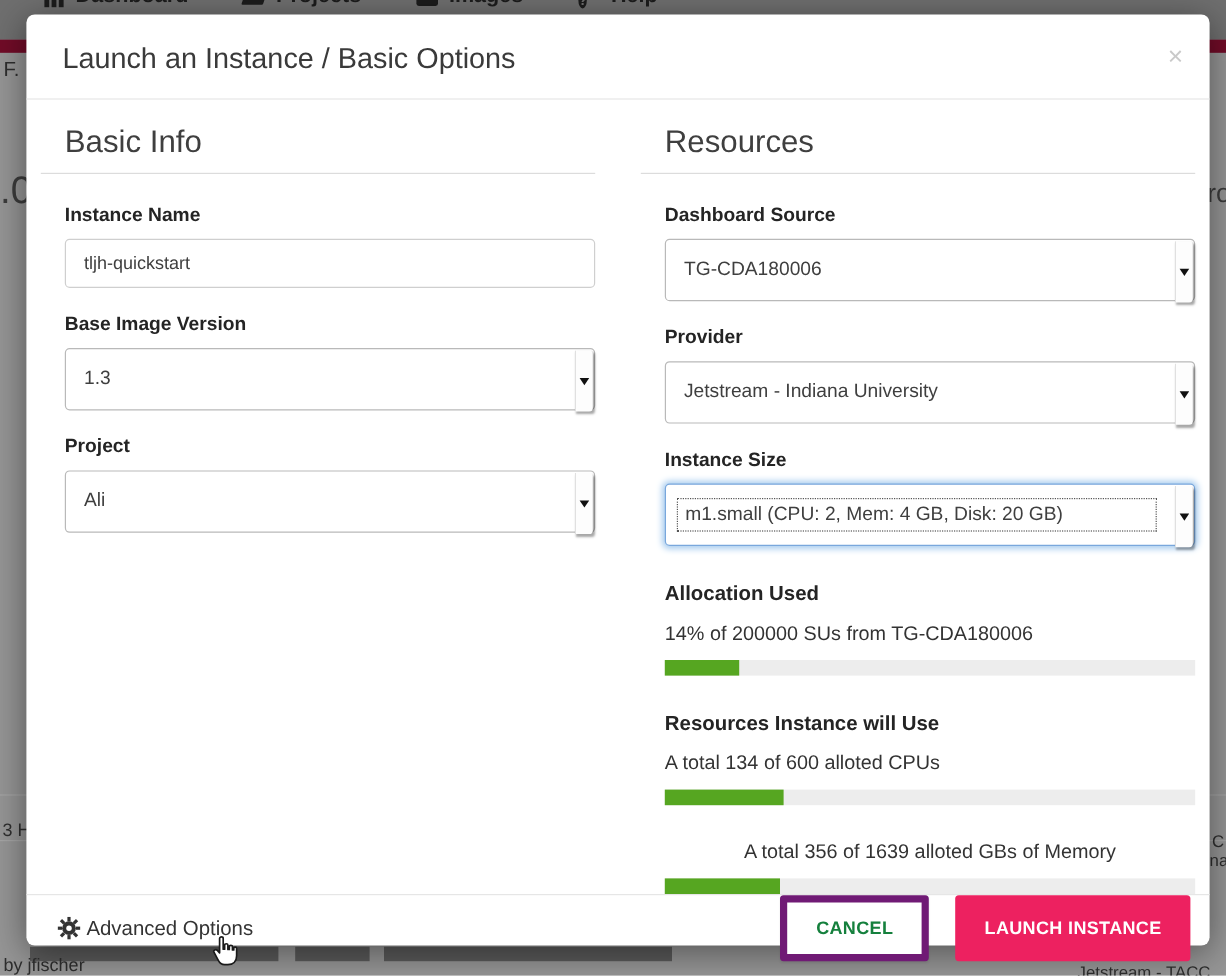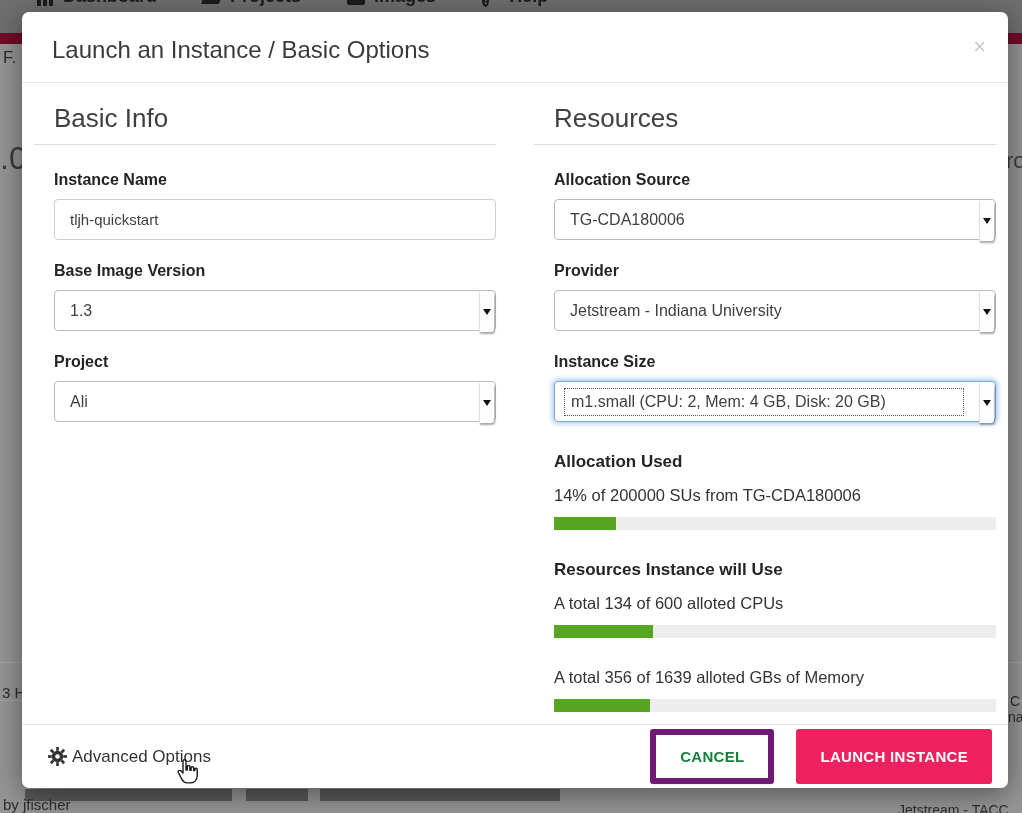--- a/index.html
+++ b/index.html
@@ -37,21 +37,21 @@
   .col { width:462px; }
   .sec-head { font-size:26px; font-weight:400; color:#3f3f3f; padding:0 0 10px 20px; border-bottom:1px solid #dcdcdc; margin-bottom:26px; }
   .col-inner { padding:0 0 0 20px; }
   .f-label { font-size:16px; font-weight:700; color:#242424; margin:22px 0 10px 0; }
   .t-input {
     width:100%; height:41px; border:1px solid #cfcfcf; border-radius:4px;
     font-size:15px; color:#3f3f3f; padding-left:15px;
     font-family:"Liberation Sans","DejaVu Sans",sans-serif; background:#fff;
   }
   .sel {
-    position:relative; width:100%; height:41px; border:1px solid #b9b9b9; border-radius:4px;
+    position:relative; width:100%; height:52px; border:1px solid #b9b9b9; border-radius:4px;
     background:#fff; display:flex; align-items:center; cursor:pointer;
   }
   .sel-val { font-size:16px; color:#3f3f3f; padding-left:15px; white-space:nowrap; overflow:hidden; }
   .sel-arrow {
     position:absolute; right:1px; top:1px; bottom:-2px; width:15px; background:#fdfdfd;
     border-left:1px solid #e0e0e0; border-radius:0 3px 3px 0;
     box-shadow:1px 2px 2px rgba(0,0,0,.35); display:flex; align-items:center; justify-content:center;
   }
   .sel-arrow:before { content:""; width:0; height:0; border-left:4px solid transparent; border-right:4px solid transparent; border-top:6px solid #111; }
   .sel.focused { border:1px solid #79a7dc; box-shadow:0 0 5px 2px #a9cdef; }
@@ -145,21 +145,21 @@
         <div class="sel">
           <span class="sel-val">Ali</span>
           <span class="sel-arrow"></span>
         </div>
       </div>
     </div>
 
     <div class="col">
       <div class="sec-head">Resources</div>
       <div class="col-inner">
-        <div class="f-label" style="margin-top:0;">Allocation Source</div>
+        <div class="f-label" style="margin-top:0;">Dashboard Source</div>
         <div class="sel">
           <span class="sel-val">TG-CDA180006</span>
           <span class="sel-arrow"></span>
         </div>
 
         <div class="f-label">Provider</div>
         <div class="sel">
           <span class="sel-val">Jetstream - Indiana University</span>
           <span class="sel-arrow"></span>
         </div>
@@ -175,21 +175,21 @@
         <div class="pbar">
           <div class="pfill" style="width: 14%; background: rgb(86, 166, 33);"></div>
         </div>
 
         <div class="sub-head">Resources Instance will Use</div>
         <div class="sub-text">A total 134 of 600 alloted CPUs</div>
         <div class="pbar">
           <div class="pfill" style="width: 22.3%; background: rgb(86, 166, 33);"></div>
         </div>
 
-        <div class="sub-text" style="margin-top:30px;">A total 356 of 1639 alloted GBs of Memory</div>
+        <div class="sub-text" style="margin-top:30px;text-align:center;">A total 356 of 1639 alloted GBs of Memory</div>
         <div class="pbar">
           <div class="pfill" style="width: 21.7%; background: rgb(86, 166, 33);"></div>
         </div>
       </div>
     </div>
   </div>
 
   <div class="m-footer">
     <div class="adv">
       <svg width="19" height="19" viewBox="0 0 20 20">

